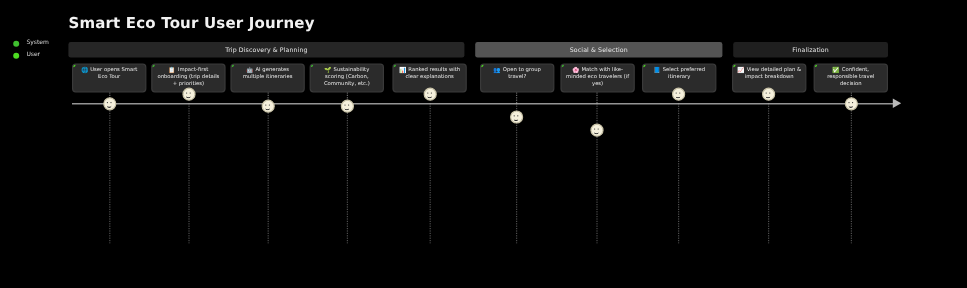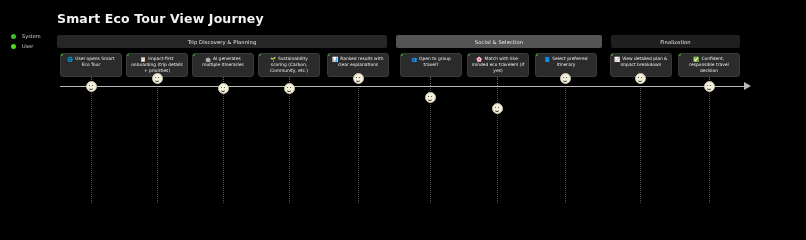--- a/index.html
+++ b/index.html
@@ -81,21 +81,21 @@
     position:absolute;left:2.3px;top:4.6px;width:4.4px;height:2.6px;
     border:1px solid #2a2a2a;border-top:0;border-left:0;border-right:0;
     border-bottom-left-radius:4px;border-bottom-right-radius:4px;
   }
 </style>
 </head>
 <body>
 
 <div id="stage">
 
-  <div class="title">Smart Eco Tour View Journey</div>
+  <div class="title">Smart Eco Tour User Journey</div>
 
   <div class="legend">
     <div class="legend-row">
       <span class="legend-dot" style="background:#3fbf2f"></span>
       <span class="legend-label">System</span>
     </div>
     <div class="legend-row">
       <span class="legend-dot" style="background:#4ddb22"></span>
       <span class="legend-label">User</span>
     </div>

